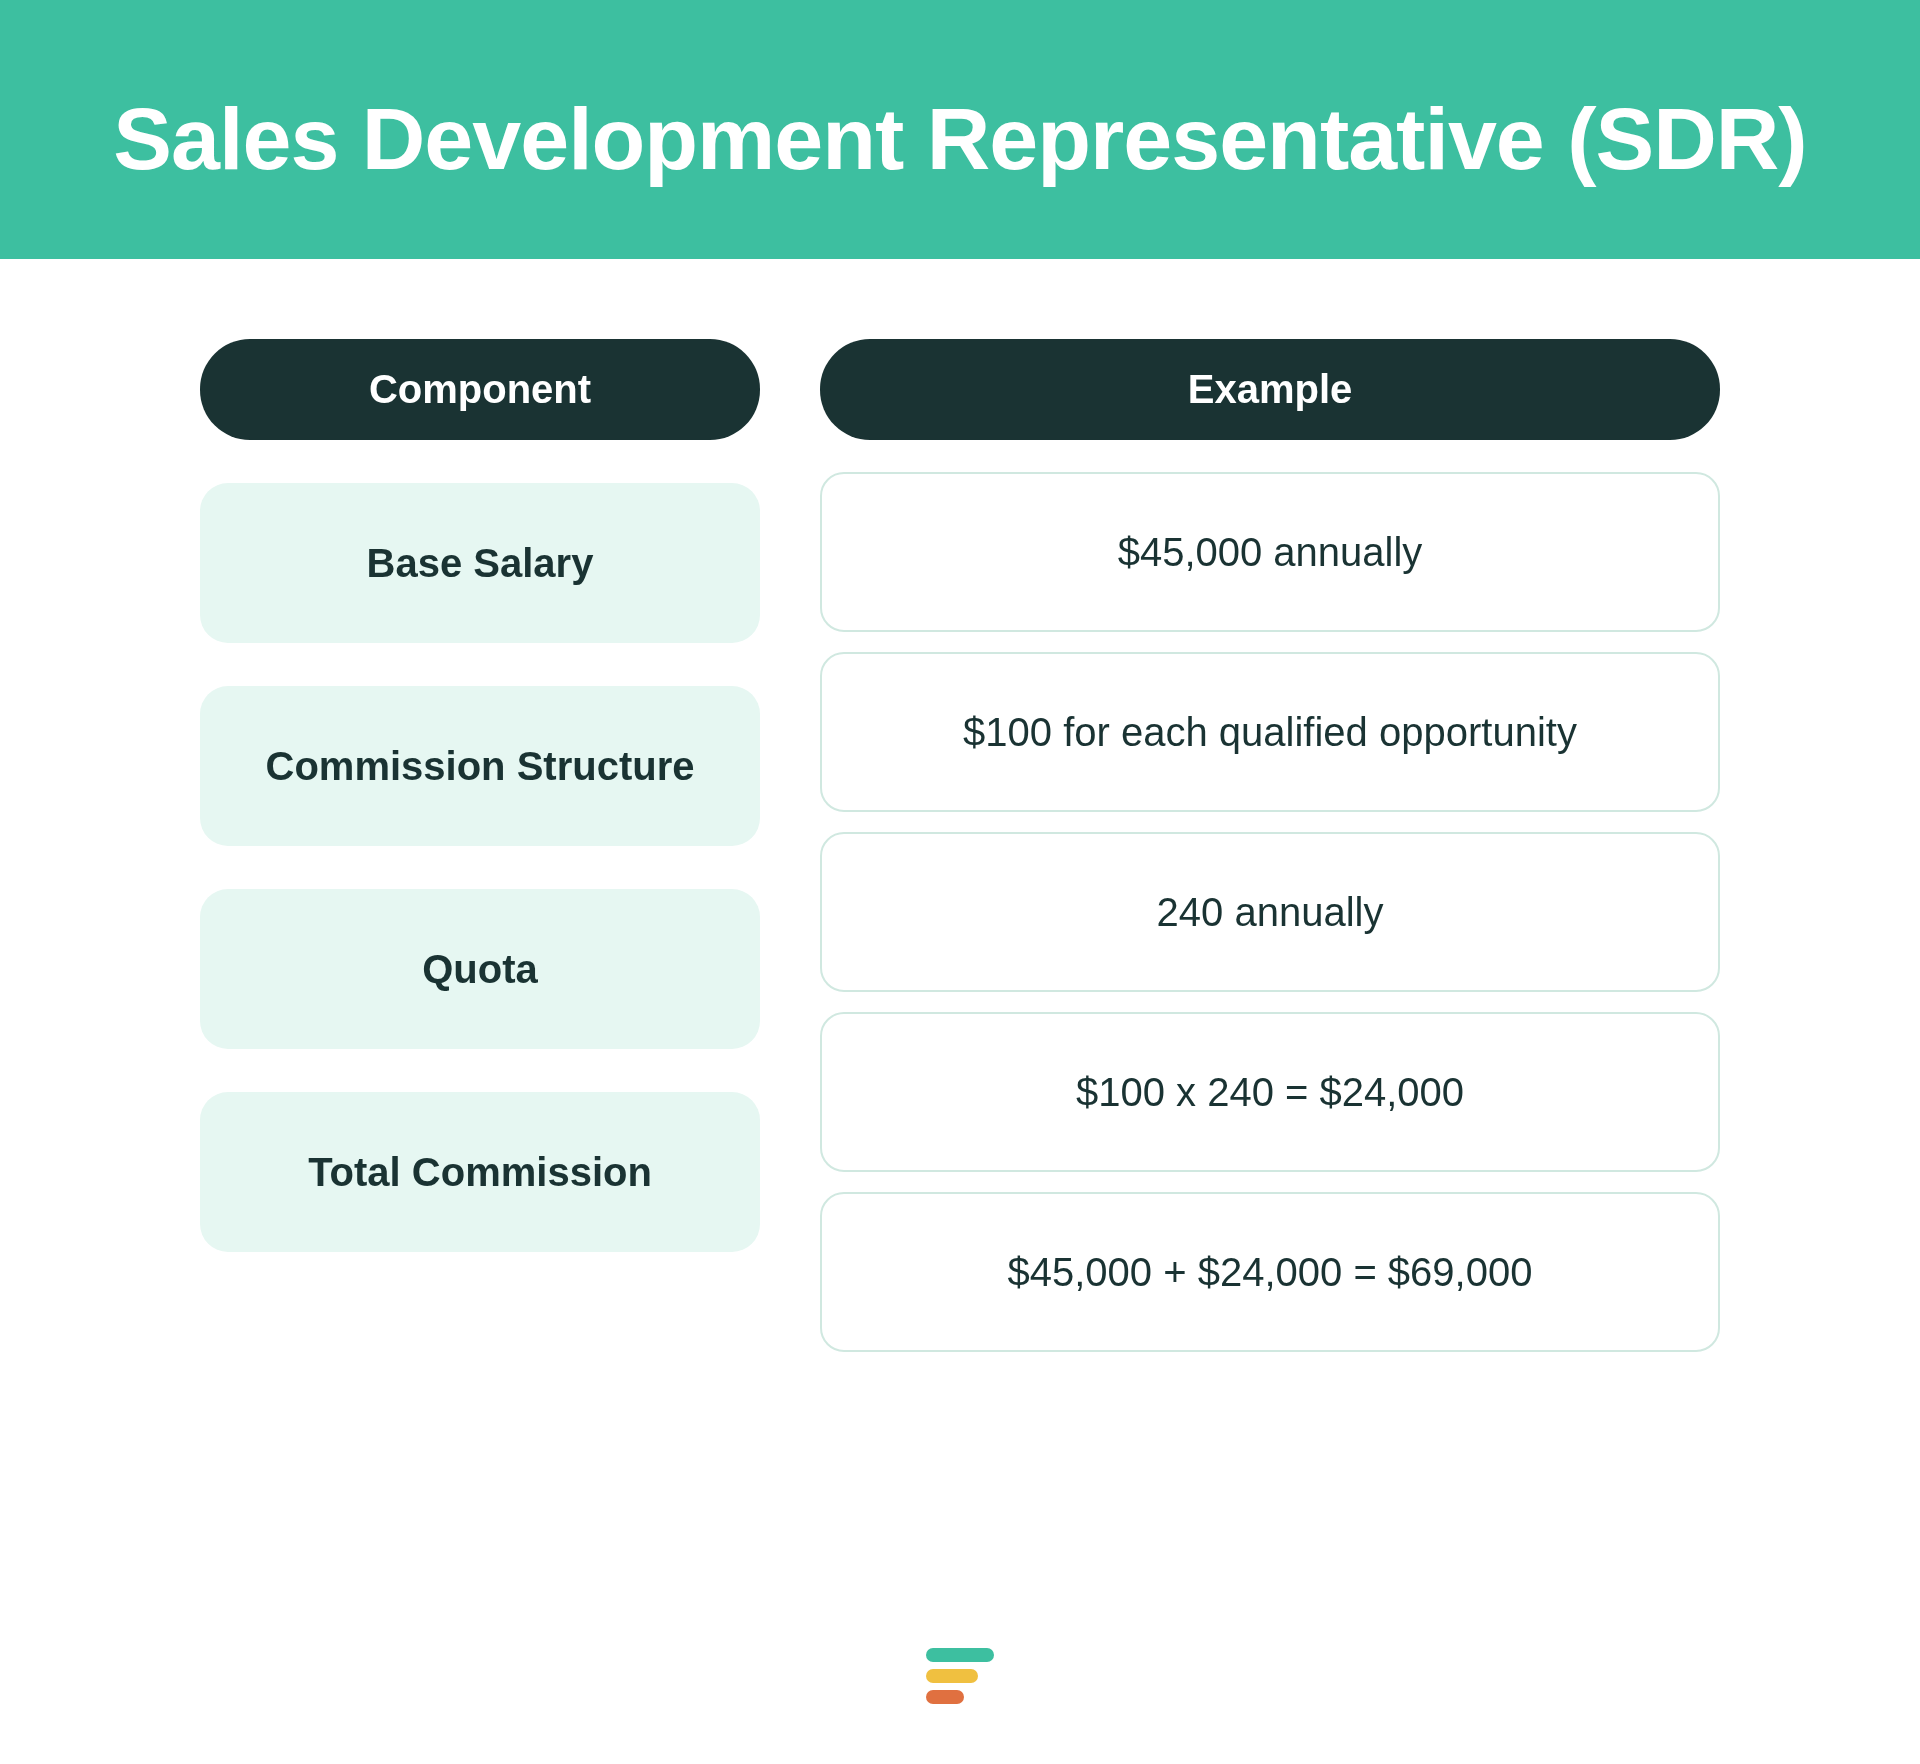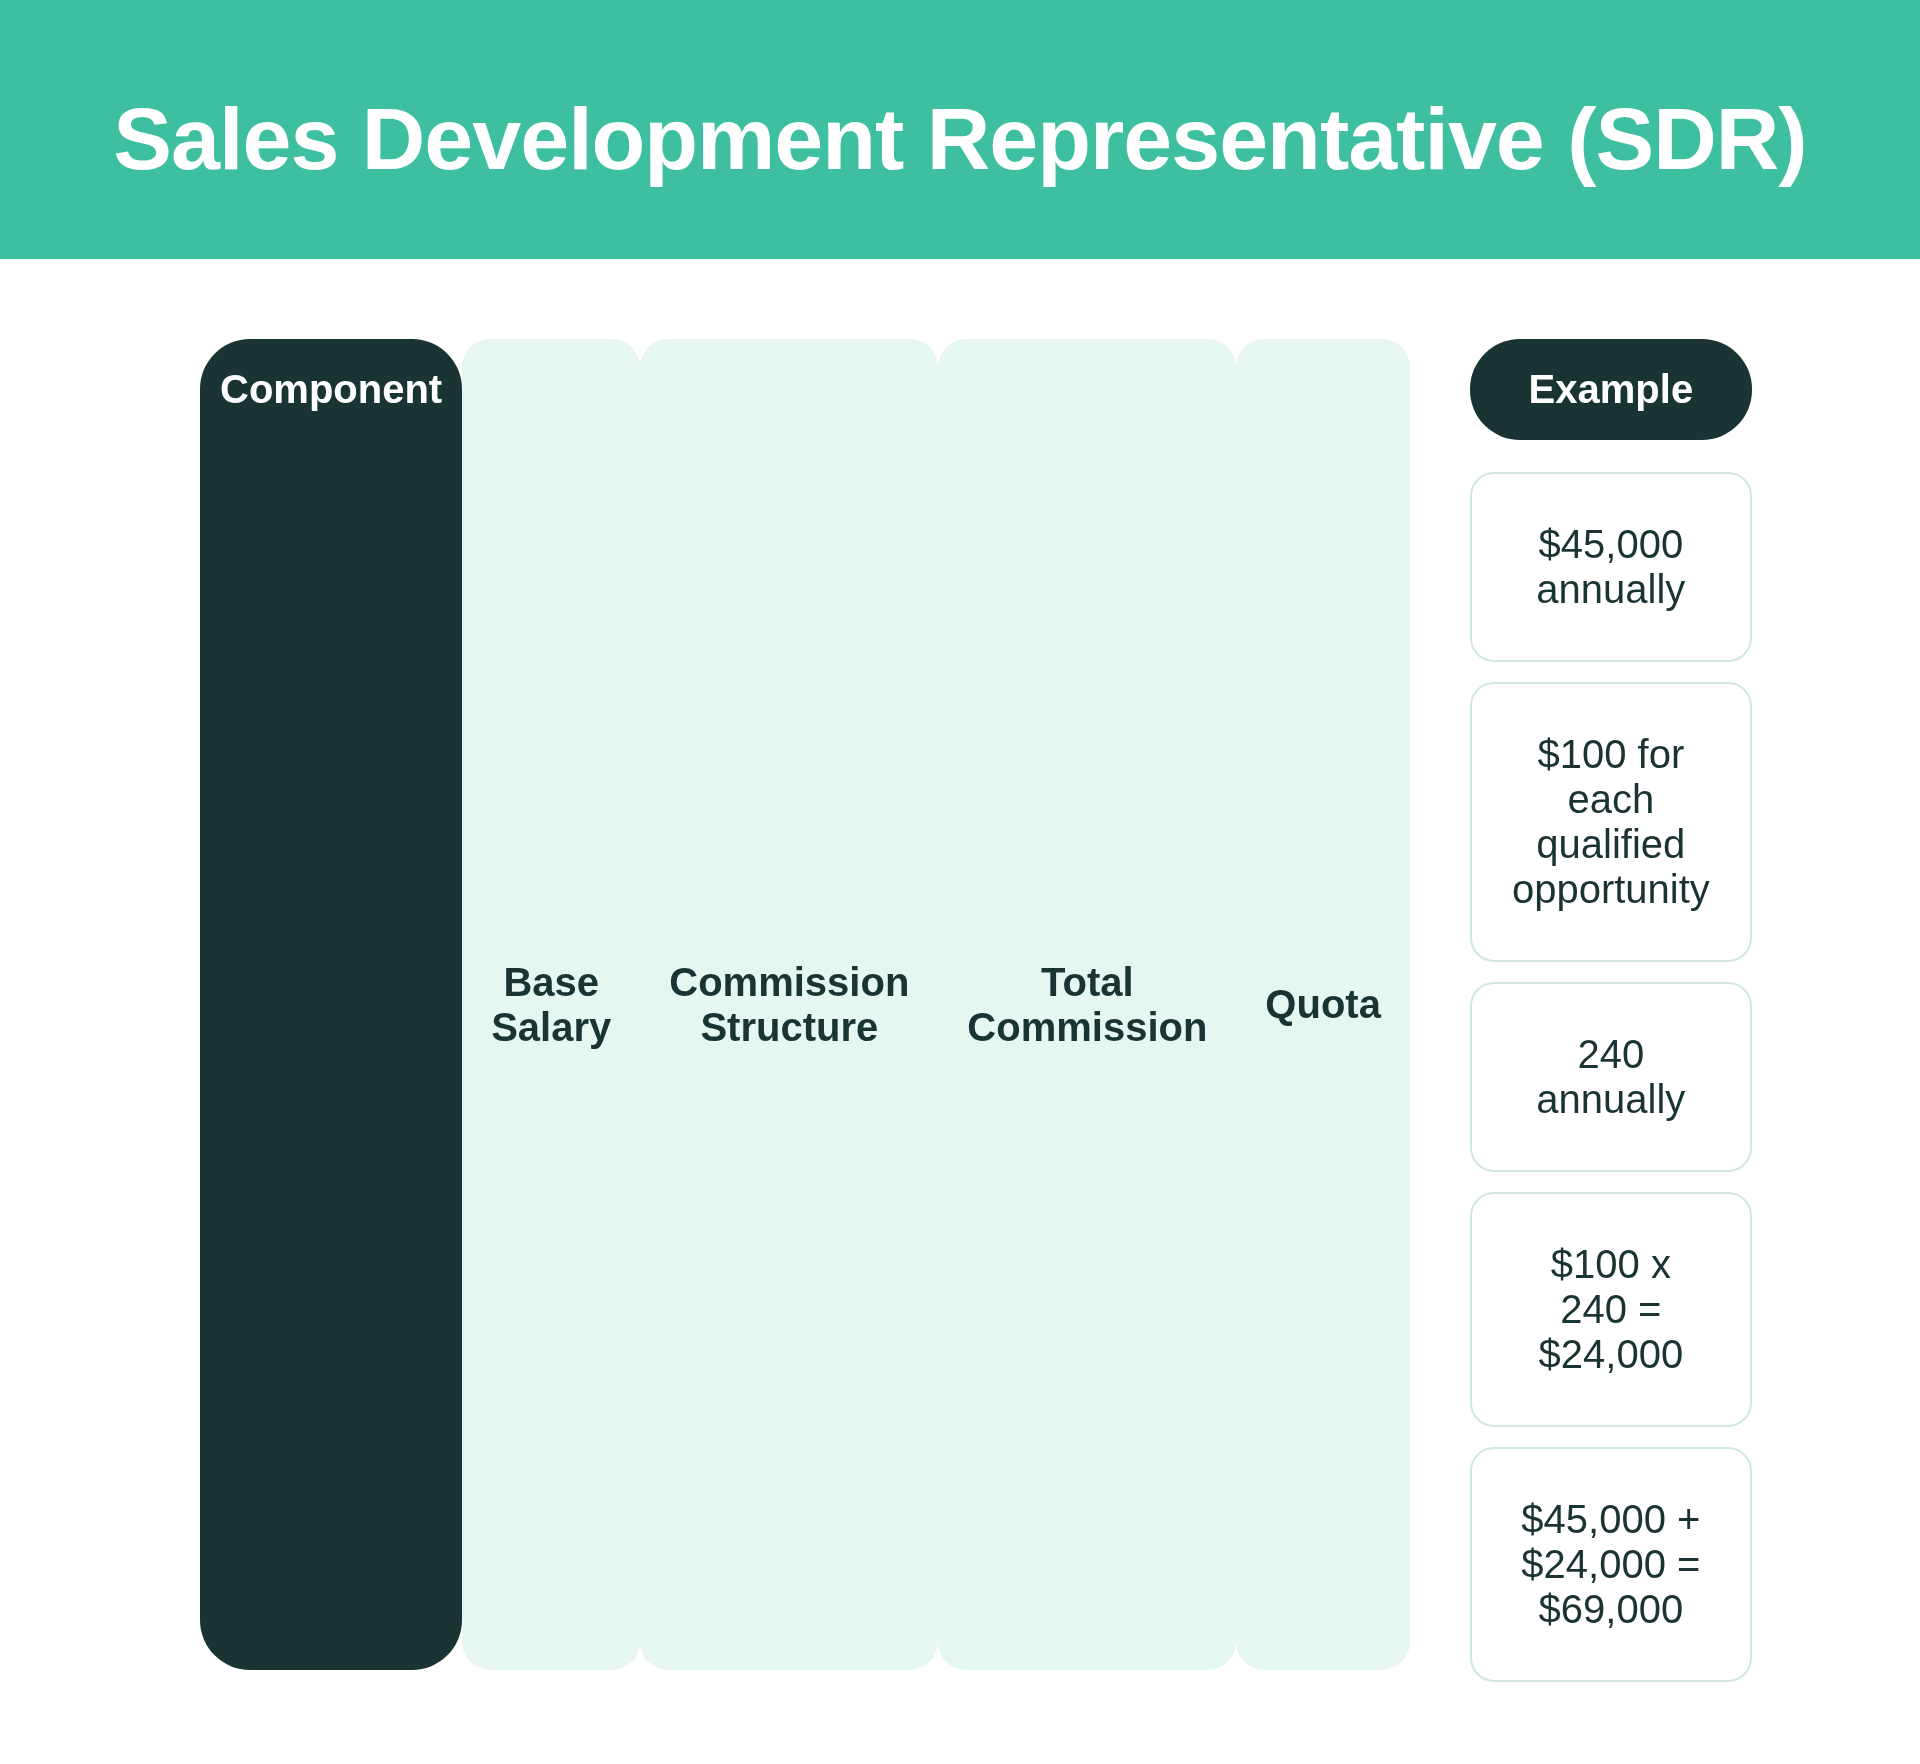--- a/index.html
+++ b/index.html
@@ -42,22 +42,22 @@
 
     .table-container {
       display: flex;
       gap: 60px;
       width: 100%;
     }
 
     .col-component {
       flex: 0 0 560px;
       display: flex;
-      flex-direction: row;
-      gap: 0;
+      flex-direction: column;
+      gap: 11px;
     }
 
     .col-example {
       flex: 1;
       display: flex;
       flex-direction: column;
       gap: 0;
     }
 
     .col-header {
@@ -162,24 +162,24 @@
     <div class="col-component">
       <div class="col-header">Component</div>
 
       <div class="cell-component">
         <span>Base Salary</span>
       </div>
       <div class="cell-component">
         <span>Commission Structure</span>
       </div>
       <div class="cell-component">
+        <span>Quota</span>
+      </div>
+      <div class="cell-component">
         <span>Total Commission</span>
-      </div>
-      <div class="cell-component">
-        <span>Quota</span>
       </div>
     </div>
 
     <div class="col-example">
       <div class="col-header">Example</div>
 
       <div class="cell-example">
         <span>$45,000 annually</span>
       </div>
       <div class="cell-example">

